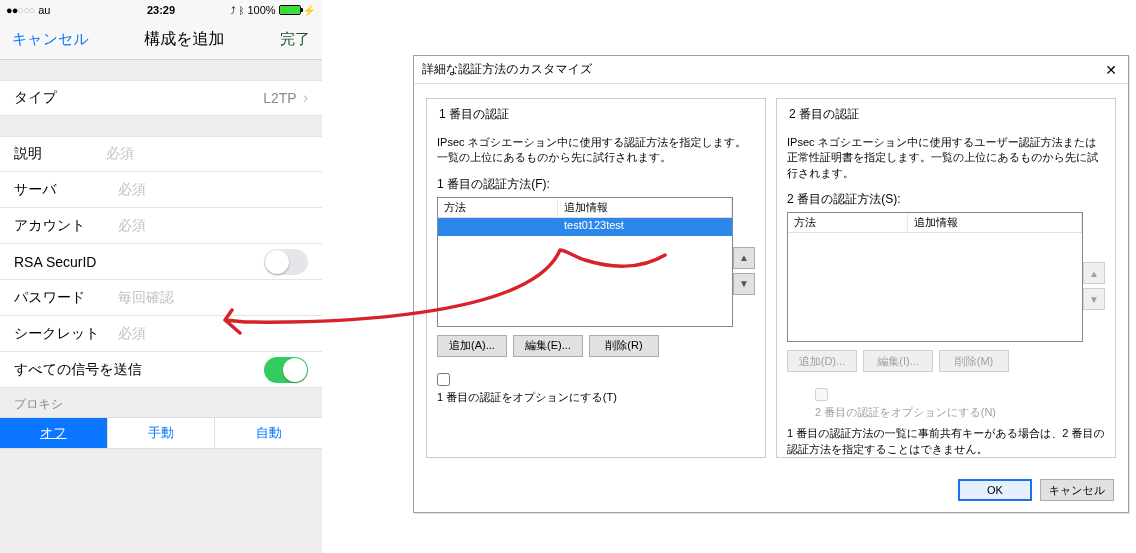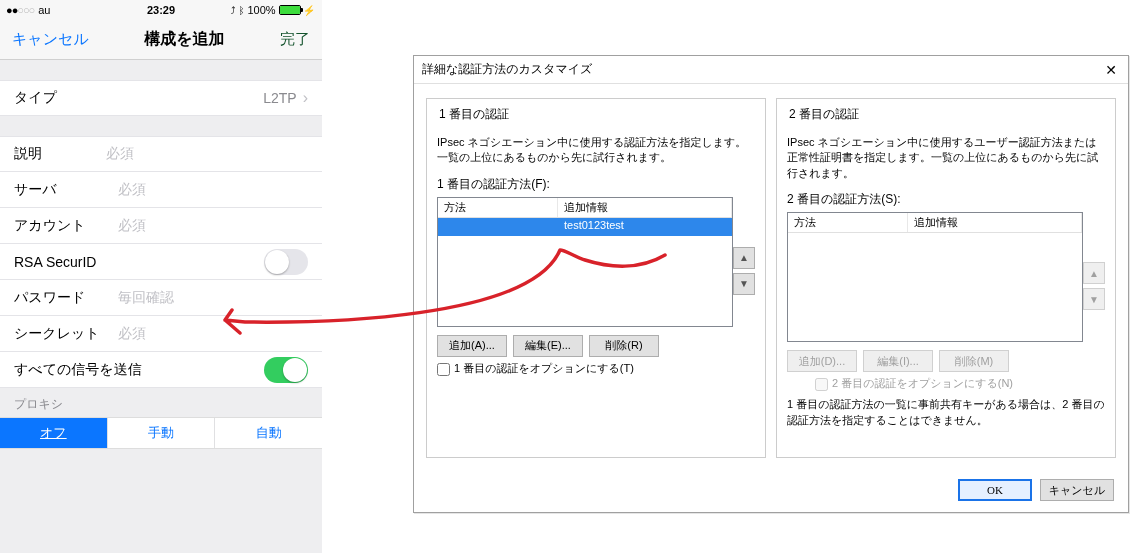--- a/index.html
+++ b/index.html
@@ -16,21 +16,21 @@
   .ios-status .right { flex: 1; display: flex; justify-content: flex-end; align-items: center; gap: 3px; }
   .ios-status .bt { font-size: 10px; }
   .ios-status .batt-pct { font-size: 11px; }
   .ios-status .battery-icon { width: 22px; height: 10px; border: 1px solid #000; border-radius: 2px; position: relative; }
   .ios-status .battery-icon::after { content: ""; position: absolute; right: -3px; top: 2px; width: 2px; height: 4px; background: #000; border-radius: 0 1px 1px 0; }
   .ios-status .battery-icon .fill { position: absolute; left: 0; top: 0; bottom: 0; width: 100%; background: #3ddc3d; border-radius: 1px; }
   .ios-status .bolt { font-size: 10px; color: #000; }
 
   .ios-nav { height: 40px; display: flex; align-items: center; justify-content: space-between; padding: 0 12px; background: #f7f7f7; border-bottom: 1px solid #d0d0d0; }
   .ios-nav .cancel { color: #0b76ff; font-size: 15px; }
-  .ios-nav .title { font-weight: 700; font-size: 16px; text-align: right; }
+  .ios-nav .title { font-weight: 400; font-size: 16px; text-align: right; }
   .ios-nav .done { color: #14532d; font-size: 15px; }
 
   .ios .spacer { height: 20px; }
 
   .ios .row { background: #fff; height: 36px; display: flex; align-items: center; padding: 0 14px; border-top: 1px solid #e4e4e8; border-bottom: 1px solid #e4e4e8; position: relative; }
   .ios .row + .row { border-top: none; gap: 12px; }
   .ios .row .label { width: 92px; color: #000; }
   .ios .row .value { flex: 1; text-align: right; color: #8a8a8f; }
   .ios .row .placeholder { color: #c1c1c6; }
   .ios .row .chevron { color: #c1c1c6; margin-left: 6px; font-size: 16px; }
@@ -68,27 +68,27 @@
   .win .listview .lvrow .cell.info { flex:1; padding: 1px 6px; }
 
   .win .lv-wrap { display:flex; align-items:flex-start; }
   .win .ud-buttons { display:flex; flex-direction:column; gap:4px; margin-top: 50px; }
   .win .ud-buttons button { width:22px; height:22px; border:1px solid #adadad; background:#e1e1e1; font-size:10px; color:#555; }
 
   .win .row-btns { margin-top: 8px; display:flex; gap:6px; }
   .win .row-btns button { height: 22px; padding: 0 10px; border:1px solid #adadad; background:#e1e1e1; font-size:11px; min-width:70px; }
   .win .row-btns button:disabled, .win .ud-buttons button:disabled { color:#a0a0a0; background:#efefef; border-color:#d0d0d0; }
 
-  .win .chk { margin-top: 4px; font-size: 11px; display:flex; align-items:flex-end; gap:4px; }
+  .win .chk { margin-top: 16px; font-size: 11px; display:flex; align-items:flex-start; gap:4px;flex-direction:column; }
   .win .chk input { width:13px; height:13px; }
   .win .chk.disabled { color:#a0a0a0;padding-left:28px; }
   .win .note { font-size:11px; margin-top:6px; line-height:1.4; color:#000; }
 
   .win .footer { position:absolute; bottom:0; left:0; right:0; height:44px; display:flex; align-items:center; justify-content:flex-end; gap:8px; padding: 0 14px; }
-  .win .footer button { height:22px; min-width:74px; border:1px solid #adadad; background:#e1e1e1; font-size:11px;font-family:Liberation Serif, serif; }
+  .win .footer button { height:22px; min-width:74px; border:1px solid #adadad; background:#e1e1e1; font-size:11px; }
   .win .footer button.ok { border:2px solid #1a73e8; background:#e5f0ff; }
 
   
   .arrow-overlay { position:absolute; left:0; top:0; width:1136px; height:553px; pointer-events:none; }
 </style>
 </head>
 <body>
 
 <div class="ios">
   <div class="ios-status">

